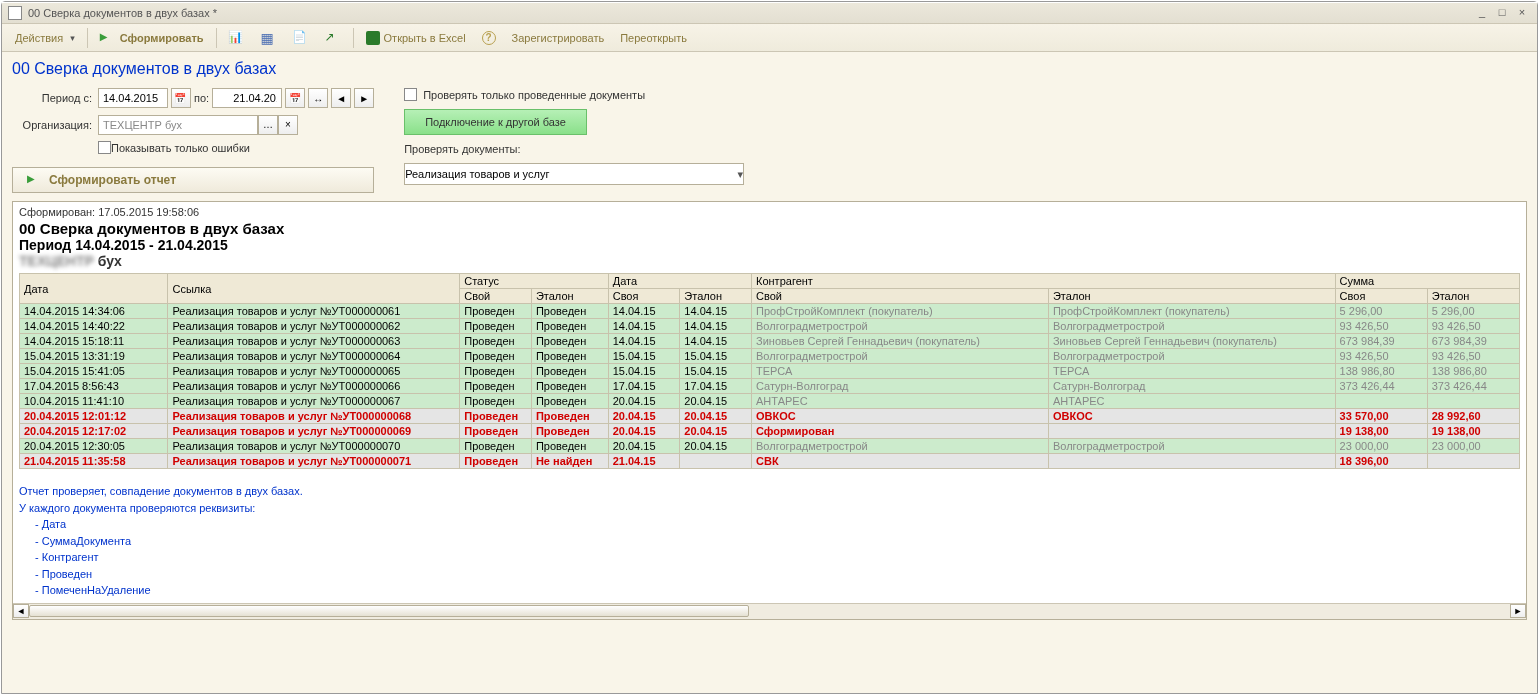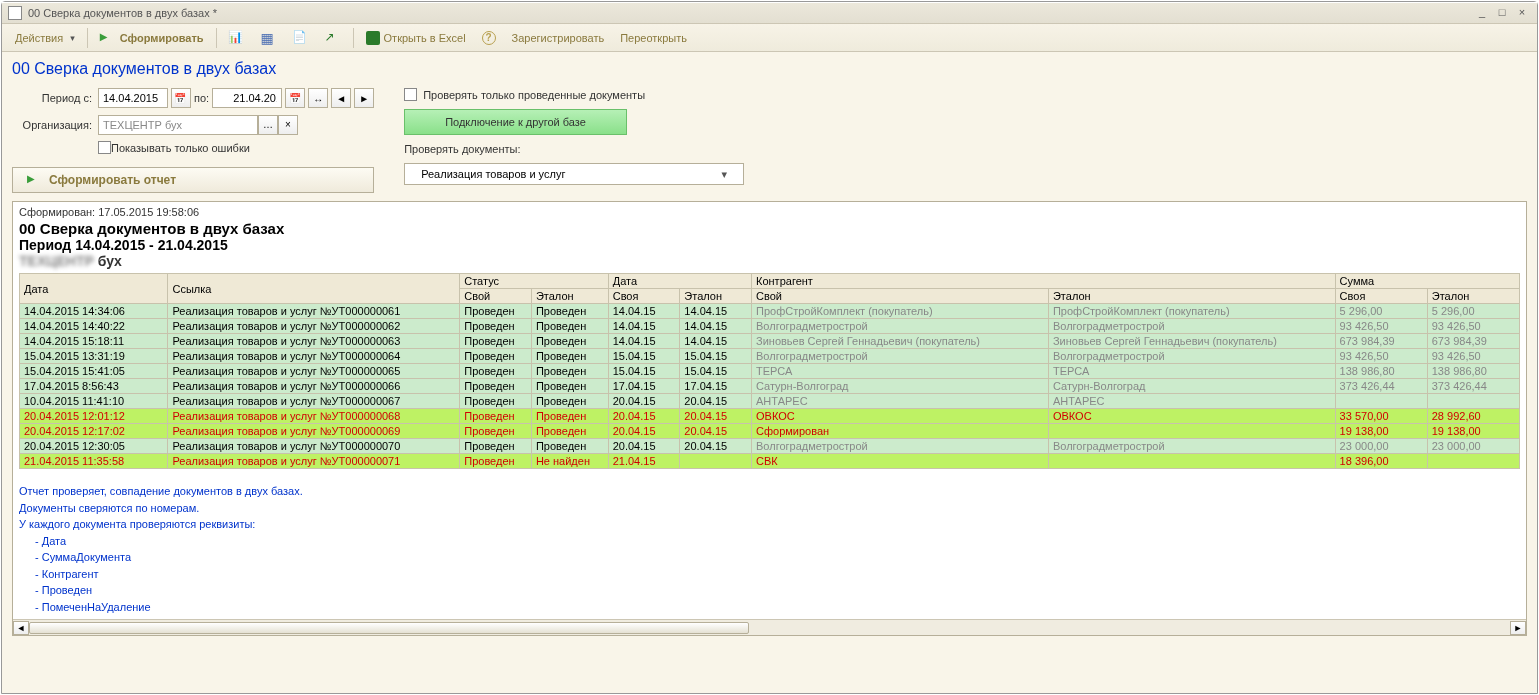--- a/index.html
+++ b/index.html
@@ -33,42 +33,42 @@
   .lbl { color:#333; text-align:right; font-size:11px; }
   .input-txt { border:1px solid #b6af99; background:#fff; height:20px; padding:0 4px; font-size:11px; }
   .date-wrap { display:flex; align-items:center; gap:3px; }
   .tiny-btn { width:20px; height:20px; border:1px solid #b6af99; background:linear-gradient(#fff,#eee); cursor:pointer; display:flex; align-items:center; justify-content:center; font-size:10px; }
   .org-wrap { display:flex; }
   .org-wrap .input-txt { width:160px; color:#888; }
   .chk-line { display:flex; align-items:center; }
   .chk { width:13px; height:13px; border:1px solid #888; background:#fff; }
   .params-right { flex:1; }
   .pr-row { margin-bottom:8px; display:flex; align-items:center; gap:6px; }
-  .green-btn { background:linear-gradient(#b6f0b6,#8ae08a); border:1px solid #6ac06a; height:26px; padding:0 40px; cursor:pointer; color:#333; font-size:11px; }
-  .select { border:1px solid #b6af99; height:22px; background:#fff; display:flex; align-items:center; padding:0 16px; width:340px; justify-content:space-between; cursor:pointer; }
+  .green-btn { background:linear-gradient(#b6f0b6,#8ae08a); border:1px solid #6ac06a; height:26px; padding:0 20px; cursor:pointer; color:#333; font-size:11px; }
+  .select { border:1px solid #b6af99; height:22px; background:#fff; display:flex; align-items:center; padding:0 0; width:340px; justify-content:space-between; cursor:pointer; }
   .select .dd { color:#555; }
 
   .form-report-btn { margin-top:6px; }
   .big-btn { border:1px solid #b6af99; background:linear-gradient(#fdfbf3,#efeadb); height:26px; padding:0 14px; display:flex; align-items:center; gap:6px; cursor:pointer; }
   .big-btn span.txt { color:#8a7a3e; font-weight:bold; font-size:12px; }
 
   .report-box { border:1px solid #b6af99; margin:8px 0 0 0; background:#fff; }
   .report-inner { padding:4px 6px 4px 6px; }
   .stamp { font-size:11px; color:#333; margin-bottom:2px; }
   .rep-title { font-size:15px; font-weight:bold; }
   .rep-period { font-size:14px; font-weight:bold; }
   .rep-org { font-size:14px; font-weight:bold; color:#888; }
   .rep-org .suf { color:#333; }
 
   table.rep { border-collapse:collapse; width:100%; margin-top:4px; table-layout:fixed; }
   table.rep th, table.rep td { border:1px solid #c8c2ac; padding:1px 4px; font-size:11px; text-align:left; overflow:hidden; white-space:nowrap; }
   table.rep th { background:#efe9d6; font-weight:normal; }
   .num { text-align:right; }
   tr.ok td { background:#ccebcc; }
-  tr.yl-red td { background:#bef264; color:#d00000; }
+  tr.yl-red td { background:#e5e5e5; color:#d00000;font-weight:bold; }
   td.blurred { color:#888; }
 
   .notes { margin-top:14px; color:#0033cc; font-size:11px; line-height:1.5; }
   .notes .indent { padding-left:16px; }
 
   .hscroll { height:16px; background:#f0ece0; border-top:1px solid #ccc6b4; display:flex; align-items:center; position:relative; }
   .hscroll .arrow { width:16px; height:14px; border:1px solid #b6af99; background:linear-gradient(#fff,#eee); text-align:center; line-height:12px; font-size:9px; cursor:pointer; }
   .hscroll .track { flex:1; position:relative; height:14px; }
   .hscroll .thumb { position:absolute; left:0; width:720px; height:12px; top:1px; background:linear-gradient(#fff,#e5e1d3); border:1px solid #b6af99; border-radius:2px; }
 </style>
@@ -355,21 +355,20 @@
                 <td class="blurred">СВК</td>
                 <td></td>
                 <td class="num">18 396,00</td>
                 <td class="num"></td>
               </tr>
             </tbody>
         </table>
 
         <div class="notes">
           <div>Отчет проверяет, совпадение документов в двух базах.</div>
-          <div>Документы сверяются по номерам.</div>
           <div>У каждого документа проверяются реквизиты:</div>
           <div class="indent">- Дата</div>
           <div class="indent">- СуммаДокумента</div>
           <div class="indent">- Контрагент</div>
           <div class="indent">- Проведен</div>
           <div class="indent">- ПомеченНаУдаление</div>
         </div>
       </div>
       <div class="hscroll">
         <div class="arrow">◄</div>

